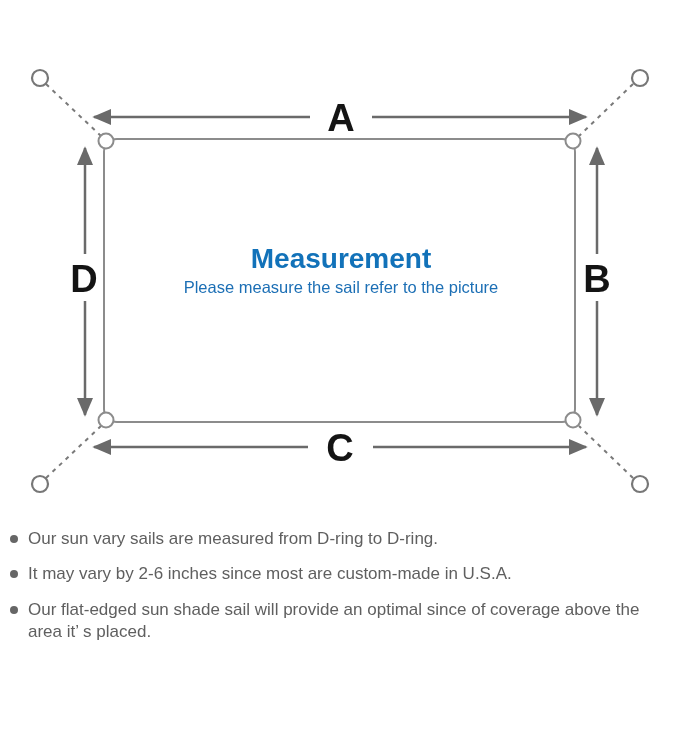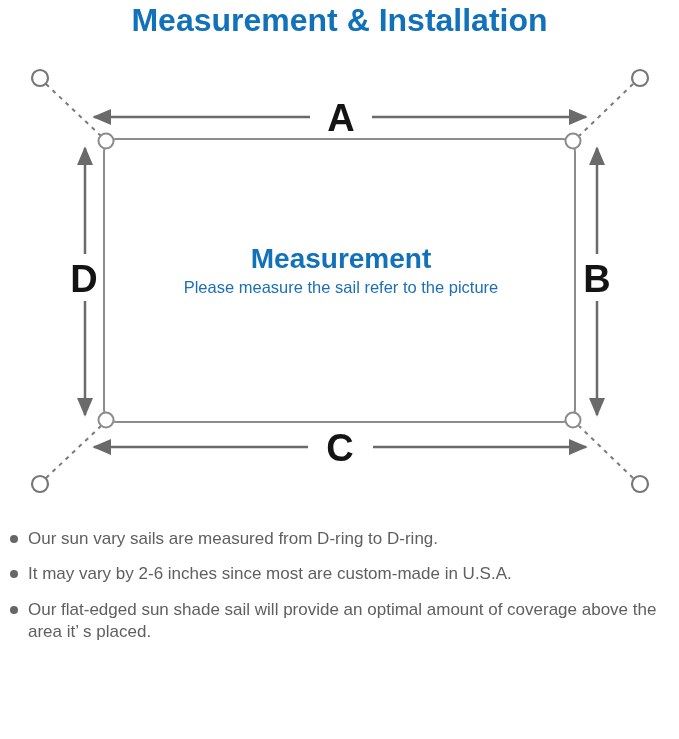--- a/index.html
+++ b/index.html
@@ -48,21 +48,20 @@
     width:8px;height:8px;border-radius:50%;
     background:#666666;
     margin:7px 10px 0 0;
   }
 </style>
 </head>
 <body>
 
 <div class="page">
 
-  <h1 class="page-title">Measurement &amp; Installation</h1>
 
   <svg class="diagram" width="679" height="460" viewBox="0 55 679 460">
     <defs>
       <marker id="arrow" markerWidth="7.5" markerHeight="6.4" refX="6.8" refY="3.2" orient="auto">
         <path d="M0,0 L7.5,3.2 L0,6.4 z" fill="#6a6a6a"></path>
       </marker>
     </defs>
 
     <g stroke="#7a7a7a" stroke-width="2" stroke-dasharray="4 5" fill="none">
       <path d="M46,84 L101,136"></path>
@@ -111,17 +110,17 @@
     <li>
       <span class="dot"></span>
       <span>Our sun vary sails are measured from D-ring to D-ring.</span>
     </li>
     <li>
       <span class="dot"></span>
       <span>It may vary by 2-6 inches since most are custom-made in U.S.A.</span>
     </li>
     <li>
       <span class="dot"></span>
-      <span>Our flat-edged sun shade sail will provide an optimal amount of coverage above the area it’ s placed.</span>
+      <span>Our flat-edged sun shade sail will provide an optimal since of coverage above the area it’ s placed.</span>
     </li>
   </ul>
 
 </div>
 
 </body></html>

